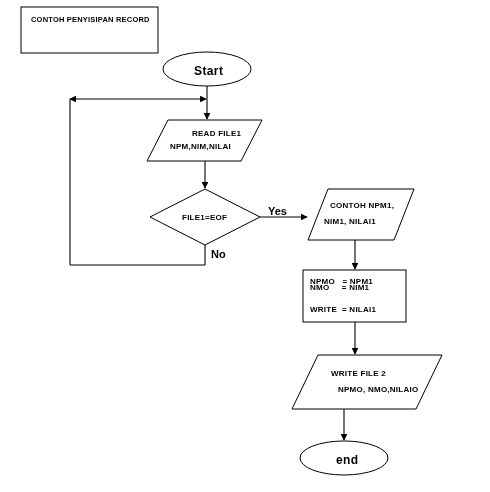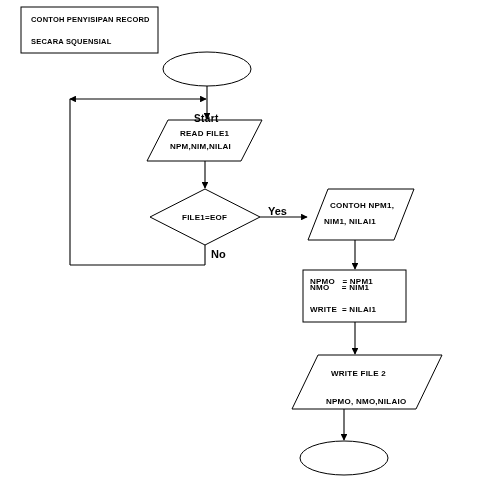--- a/index.html
+++ b/index.html
@@ -41,24 +41,23 @@
   }
   .edge-label {
     position: absolute;
     font-family: "Liberation Sans", sans-serif;
     font-size: 11px;
     font-weight: bold;
     color: #000000;
     white-space: pre;
   }
   .term-text {
-    font-size: 10px;
+    font-size: 12px;
     font-weight: bold;
     letter-spacing: 0.4px;
-    margin-top: 48px;
   }
   .mono-block { line-height: 14px; }
 </style>
 </head>
 <body>
 
 <div id="canvas">
 
   <svg class="flow" viewBox="0 0 490 492">
     <defs>
@@ -98,37 +97,36 @@
     <path d="M 260 217 L 307 217" class="conn" marker-end="url(#arrow)"></path>
 
     <path d="M 355 240 L 355 269" class="conn" marker-end="url(#arrow)"></path>
 
     <path d="M 355 322 L 355 354" class="conn" marker-end="url(#arrow)"></path>
 
     <path d="M 344 409 L 344 440" class="conn" marker-end="url(#arrow)"></path>
   </svg>
 
   <div class="node-text title-text" style="left:31px; top:14px;">CONTOH PENYISIPAN RECORD</div>
-  <div class="node-text title-text" style="left:31px; top:36px;">SECARA SQUENSIAL</div>
 
   <div class="node-text term-text" style="left:194px; top:65px;">Start</div>
 
-  <div class="node-text" style="left:165px; top:128px;padding-left:15px;">READ FILE1</div>
+  <div class="node-text" style="left:177px; top:128px;padding-left:15px;">READ FILE1</div>
   <div class="node-text" style="left:170px; top:141px;">NPM,NIM,NILAI</div>
 
   <div class="node-text" style="left:182px; top:212px;">FILE1=EOF</div>
 
   <div class="edge-label" style="left:268px; top:205px;">Yes</div>
   <div class="edge-label" style="left:211px; top:248px;">No</div>
 
   <div class="node-text" style="left:330px; top:200px;">CONTOH NPM1,</div>
   <div class="node-text" style="left:324px; top:216px;">NIM1, NILAI1</div>
 
   <div class="node-text mono-block" style="left:310px; top:275px;">NPMO   = NPM1</div>
   <div class="node-text mono-block" style="left:310px; top:281px;">NMO     = NIM1</div>
   <div class="node-text mono-block" style="left:310px; top:303px;">WRITE  = NILAI1</div>
 
   <div class="node-text" style="left:331px; top:368px;">WRITE FILE 2</div>
-  <div class="node-text" style="left:326px; top:384px;margin-top:12px;">NPMO, NMO,NILAIO</div>
+  <div class="node-text" style="left:338px; top:384px;">NPMO, NMO,NILAIO</div>
 
   <div class="node-text term-text" style="left:336px; top:454px;">end</div>
 
 </div>
 
 </body></html>

